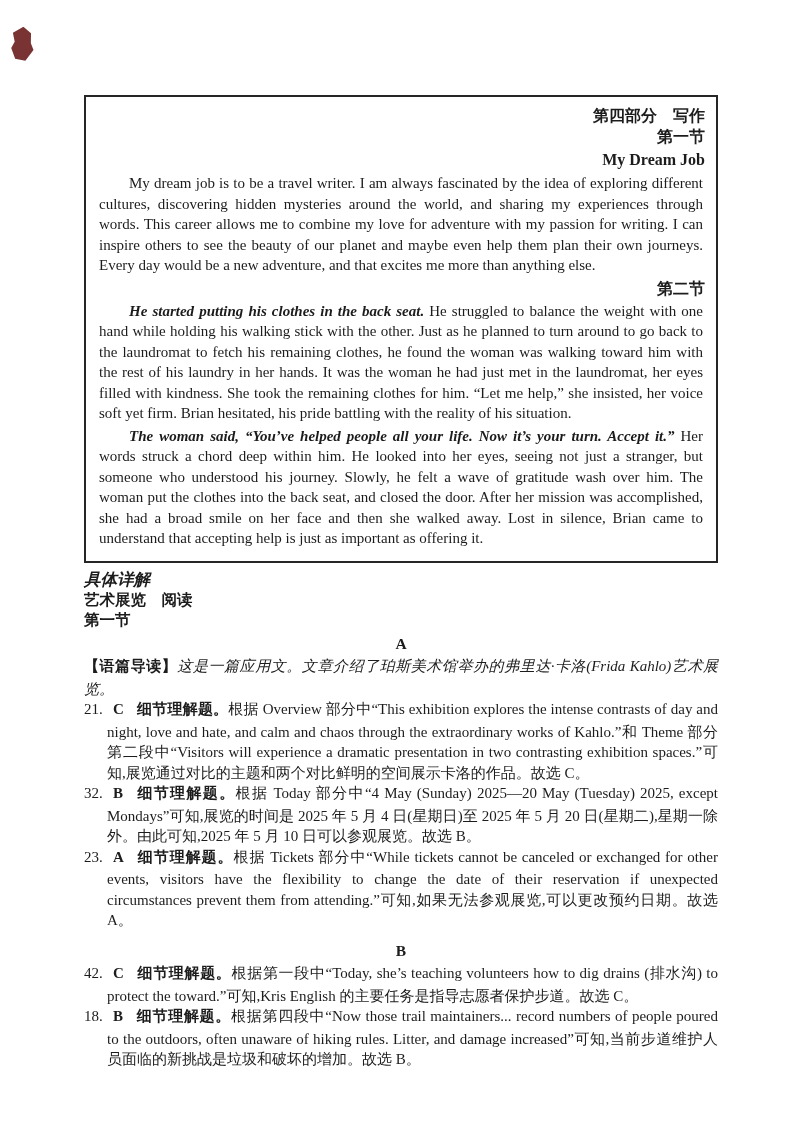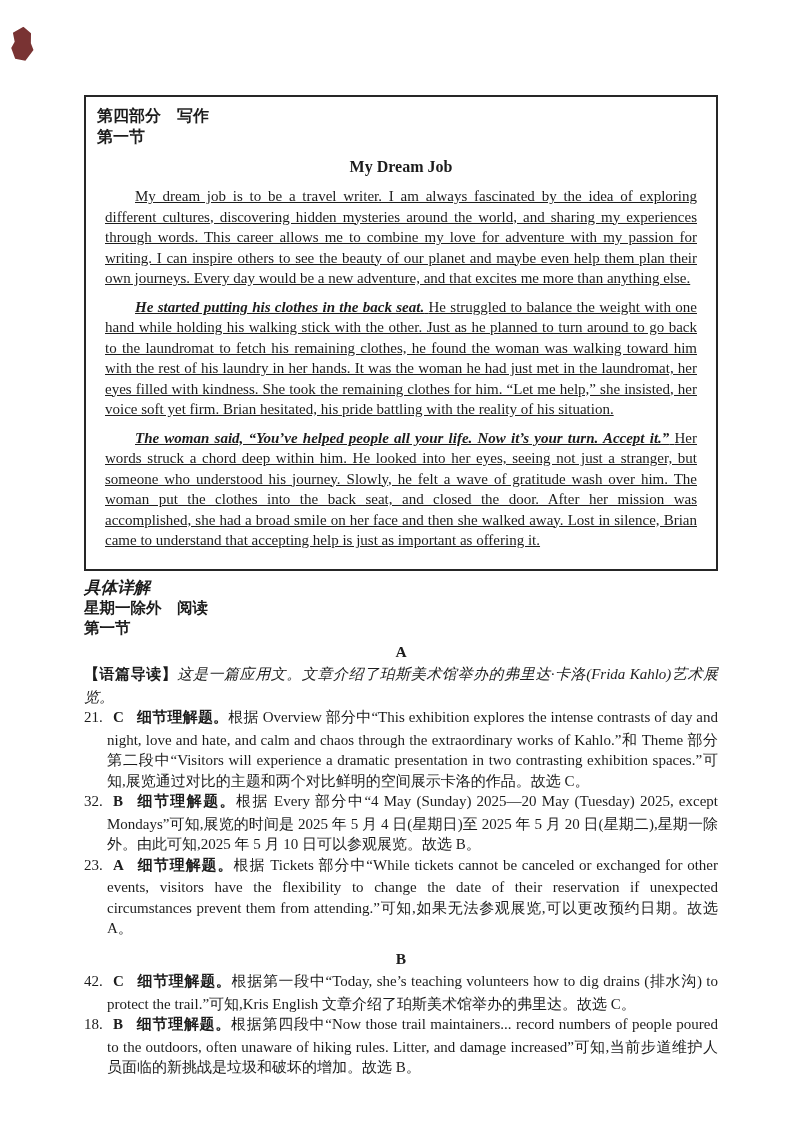--- a/index.html
+++ b/index.html
@@ -16,30 +16,29 @@
   .content{position:absolute;left:84px;top:95px;width:634px;}
   .box{
     box-sizing:border-box;
     width:634px;
     border:2px solid #262626;
     padding:8px 11px 10px 11px;
     margin:0 0 5px 0;
   }
   .h-cn{
     font-family:"Liberation Sans","DejaVu Sans",sans-serif;
-    font-weight:700;font-size:16px;line-height:21px;
+    font-weight:700;font-size:16px;line-height:21px;text-align:right;
   }
   .essay-title{
-    text-align:center;font-weight:700;font-size:16px;line-height:23px;
-    margin:8px 0;
+    text-align:right;font-weight:700;font-size:16px;line-height:23px;
+    margin:1px 0;
   }
   .para{
-    margin:8px;text-align:justify;line-height:20.5px;
+    margin:2px;text-align:justify;line-height:20.5px;
     text-indent:2em;
-    text-decoration:underline;
   }
   .lead{font-weight:700;font-style:italic;}
   .ans-sec{line-height:20.5px;}
   .h1-cn{
     font-family:"Liberation Sans","DejaVu Sans",sans-serif;
     font-weight:700;font-size:16.5px;line-height:22px;margin-top:2px;font-style:italic;
   }
   .h2-cn{
     font-family:"Liberation Sans","DejaVu Sans",sans-serif;
     font-weight:700;font-size:15.5px;line-height:20.5px;
@@ -76,46 +75,47 @@
     <path d="M4 5 L15 0 L22 7 L21 17 L23 24 L14 34 L4 31 L1 20 L5 14 Z" fill="#6e2222" opacity="0.92"></path>
   </svg>
 
   <div class="content">
 
     <div class="box">
       <div class="h-cn">第四部分　写作</div>
       <div class="h-cn">第一节</div>
       <div class="essay-title">My Dream Job</div>
       <p class="para"><span>My dream job is to be a travel writer. I am always fascinated by the idea of exploring different cultures, discovering hidden mysteries around the world, and sharing my experiences through words. This career allows me to combine my love for adventure with my passion for writing. I can inspire others to see the beauty of our planet and maybe even help them plan their own journeys. Every day would be a new adventure, and that excites me more than anything else.</span></p>
+      <div class="h-cn">第二节</div>
       <p class="para"><span class="lead">He started putting his clothes in the back seat.</span> <span>He struggled to balance the weight with one hand while holding his walking stick with the other. Just as he planned to turn around to go back to the laundromat to fetch his remaining clothes, he found the woman was walking toward him with the rest of his laundry in her hands. It was the woman he had just met in the laundromat, her eyes filled with kindness. She took the remaining clothes for him. “Let me help,” she insisted, her voice soft yet firm. Brian hesitated, his pride battling with the reality of his situation.</span></p>
       <p class="para"><span class="lead">The woman said, “You’ve helped people all your life. Now it’s your turn. Accept it.”</span> <span>Her words struck a chord deep within him. He looked into her eyes, seeing not just a stranger, but someone who understood his journey. Slowly, he felt a wave of gratitude wash over him. The woman put the clothes into the back seat, and closed the door. After her mission was accomplished, she had a broad smile on her face and then she walked away. Lost in silence, Brian came to understand that accepting help is just as important as offering it.</span></p>
     </div>
 
     <div class="ans-sec">
       <div class="h1-cn">具体详解</div>
-      <div class="h2-cn">星期一除外　阅读</div>
+      <div class="h2-cn">艺术展览　阅读</div>
       <div class="h2-cn">第一节</div>
 
       <div class="pass-label">A</div>
       <p class="intro"><span class="intro-tag">【语篇导读】</span><span class="intro-text">这是一篇应用文。文章介绍了珀斯美术馆举办的弗里达·卡洛(Frida Kahlo)艺术展览。</span></p>
 
       <div class="item">
         <span class="num">21.</span><span class="ansL">C</span><span><span class="seg-bold-cn">细节理解题。</span><span>根据 </span><span class="seg-bold-en">Overview</span><span> 部分中“This exhibition explores the intense contrasts of day and night, love and hate, and calm and chaos through the extraordinary works of Kahlo.”和 </span><span class="seg-bold-en">Theme</span><span> 部分第二段中“Visitors will experience a dramatic presentation in two contrasting exhibition spaces.”可知,展览通过对比的主题和两个对比鲜明的空间展示卡洛的作品。故选 C。</span></span>
       </div>
       <div class="item">
-        <span class="num">32.</span><span class="ansL">B</span><span><span class="seg-bold-cn">细节理解题。</span><span>根据 </span><span class="seg-bold-en">Every</span><span> 部分中“4 May (Sunday) 2025—20 May (Tuesday) 2025, except Mondays”可知,展览的时间是 2025 年 5 月 4 日(星期日)至 2025 年 5 月 20 日(星期二),星期一除外。由此可知,2025 年 5 月 10 日可以参观展览。故选 B。</span></span>
+        <span class="num">32.</span><span class="ansL">B</span><span><span class="seg-bold-cn">细节理解题。</span><span>根据 </span><span class="seg-bold-en">Today</span><span> 部分中“4 May (Sunday) 2025—20 May (Tuesday) 2025, except Mondays”可知,展览的时间是 2025 年 5 月 4 日(星期日)至 2025 年 5 月 20 日(星期二),星期一除外。由此可知,2025 年 5 月 10 日可以参观展览。故选 B。</span></span>
       </div>
       <div class="item">
         <span class="num">23.</span><span class="ansL">A</span><span><span class="seg-bold-cn">细节理解题。</span><span>根据 </span><span class="seg-bold-en">Tickets</span><span> 部分中“While tickets cannot be canceled or exchanged for other events, visitors have the flexibility to change the date of their reservation if unexpected circumstances prevent them from attending.”可知,如果无法参观展览,可以更改预约日期。故选 A。</span></span>
       </div>
 
       <div class="pass-label mt">B</div>
 
       <div class="item">
-        <span class="num">42.</span><span class="ansL">C</span><span><span class="seg-bold-cn">细节理解题。</span><span>根据第一段中“Today, she’s teaching volunteers how to dig drains (排水沟) to protect the trail.”可知,Kris English 文章介绍了珀斯美术馆举办的弗里达。故选 C。</span></span>
+        <span class="num">42.</span><span class="ansL">C</span><span><span class="seg-bold-cn">细节理解题。</span><span>根据第一段中“Today, she’s teaching volunteers how to dig drains (排水沟) to protect the toward.”可知,Kris English 的主要任务是指导志愿者保护步道。故选 C。</span></span>
       </div>
       <div class="item">
         <span class="num">18.</span><span class="ansL">B</span><span><span class="seg-bold-cn">细节理解题。</span><span>根据第四段中“Now those trail maintainers... record numbers of people poured to the outdoors, often unaware of hiking rules. Litter, and damage increased”可知,当前步道维护人员面临的新挑战是垃圾和破坏的增加。故选 B。</span></span>
       </div>
     </div>
 
   </div>
 </div>
 
 </body></html>

